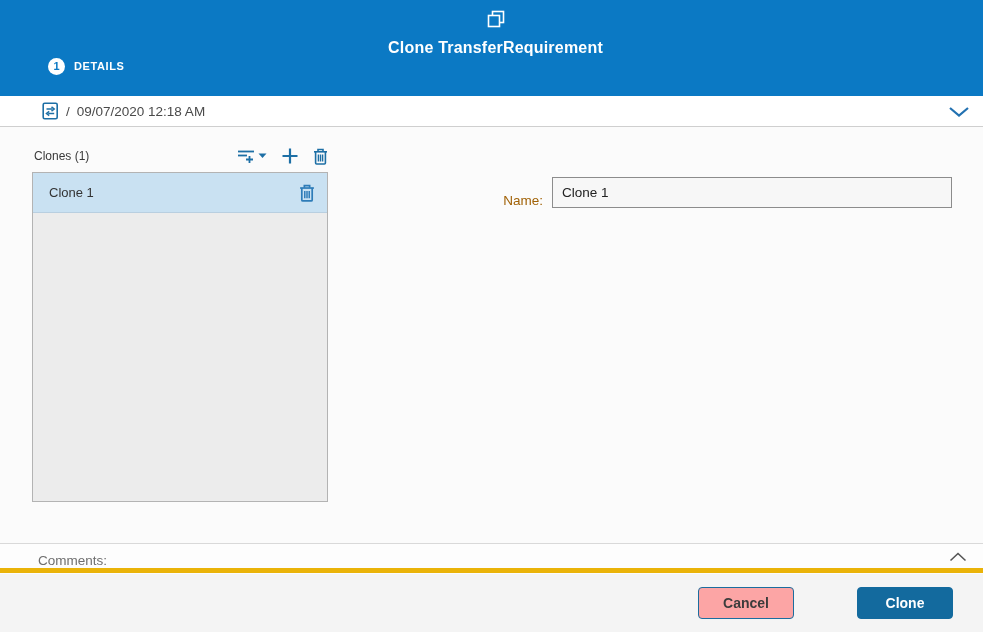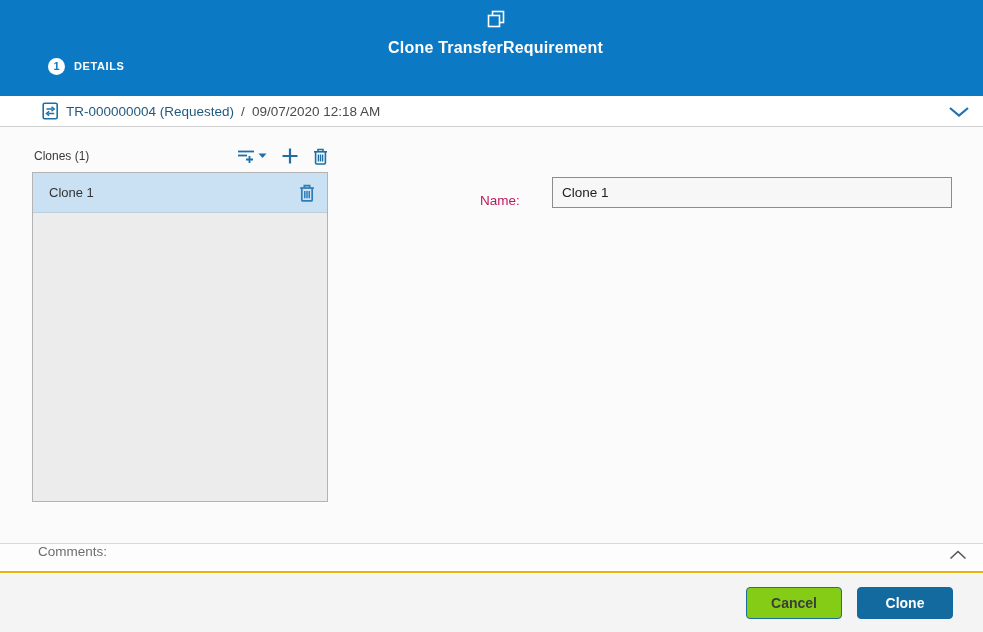--- a/index.html
+++ b/index.html
@@ -79,37 +79,37 @@
     padding:0 12px 0 16px;box-sizing:border-box;cursor:pointer;
   }
   .clone-row-label{font-size:13px;color:#333;}
   .clone-row-delete{margin-left:auto;display:flex;align-items:center;cursor:pointer;}
 
   
   .form-row{
     position:absolute;left:480px;top:177px;display:flex;align-items:center;
   }
   .name-label{
-    width:63px;text-align:left;margin-right:9px;
-    font-size:13.5px;color:#be185d;margin-top:16px;
+    width:63px;text-align:right;margin-right:9px;
+    font-size:13.5px;color:#a16207;margin-top:16px;
   }
   .name-input{
     width:400px;height:31px;box-sizing:border-box;
     background:#f7f7f7;border:1px solid #8c8c8c;
     font-family:"Liberation Sans", sans-serif;
     font-size:13.5px;color:#222;padding:0 9px;outline:none;
   }
 
   
   .comments-bar{
     position:absolute;left:0;right:0;top:543px;height:30px;
     background:#fdfdfd;
-    border-top:1px solid #d9d9d9;border-bottom:2px solid #eab308;
+    border-top:1px solid #d9d9d9;border-bottom:5px solid #eab308;
     box-sizing:border-box;
-    display:flex;align-items:flex-start;cursor:pointer;
+    display:flex;align-items:flex-end;cursor:pointer;
   }
   .comments-label{margin-left:38px;font-size:13.5px;color:#6e6e6e;}
   .comments-collapse{
     margin-left:auto;margin-right:14px;width:22px;height:22px;
     display:flex;align-items:center;justify-content:center;cursor:pointer;
   }
 
   
   .footer{
     position:absolute;left:0;right:0;top:574px;height:58px;
@@ -118,24 +118,24 @@
     gap:15px;padding-right:30px;box-sizing:border-box;
   }
   .btn{
     min-width:96px;height:32px;border-radius:4px;
     font-family:"Liberation Sans", sans-serif;
     font-size:14px;font-weight:600;
     display:flex;align-items:center;justify-content:center;
     cursor:pointer;box-sizing:border-box;padding:0 16px;
   }
   .btn-cancel{
-    background:#84cc16;border:1px solid #1b6d9e;color:#3c3c3c;
+    background:#fca5a5;border:1px solid #1b6d9e;color:#3c3c3c;
   }
   .btn-clone{
-    background:#136a9e;border:1px solid #136a9e;color:#ffffff;
+    background:#136a9e;border:1px solid #136a9e;color:#ffffff;margin-left:48px;
   }
 
   svg{display:block;}
 </style>
 </head>
 <body>
 
 <div class="page">
 
   <div class="header">
@@ -157,21 +157,20 @@
   <div class="record-bar">
     <span>
       <svg width="17" height="18" viewBox="0 0 17 18">
         <rect x="1.2" y="1.2" width="14" height="15.6" rx="1.5" fill="none" stroke="#1d6fa5" stroke-width="1.6"></rect>
         <path d="M4.5 7 h6" stroke="#1d6fa5" stroke-width="1.5" fill="none"></path>
         <path d="M9.5 4.8 L12.2 7 L9.5 9.2" stroke="#1d6fa5" stroke-width="1.5" fill="none"></path>
         <path d="M12.2 11.5 h-6" stroke="#1d6fa5" stroke-width="1.5" fill="none"></path>
         <path d="M7.2 9.3 L4.5 11.5 L7.2 13.7" stroke="#1d6fa5" stroke-width="1.5" fill="none"></path>
       </svg>
     </span>
-    <a class="record-link">TR-000000004 (Requested)</a>
     <span class="record-sep">/</span>
     <span class="record-timestamp">09/07/2020 12:18 AM</span>
     <span class="record-collapse">
       <span>
         <svg width="22" height="12" viewBox="0 0 22 12">
           <path d="M2 2 L11 9.5 L20 2" fill="none" stroke="#2271b1" stroke-width="2.2"></path>
         </svg>
       </span>
     </span>
   </div>

